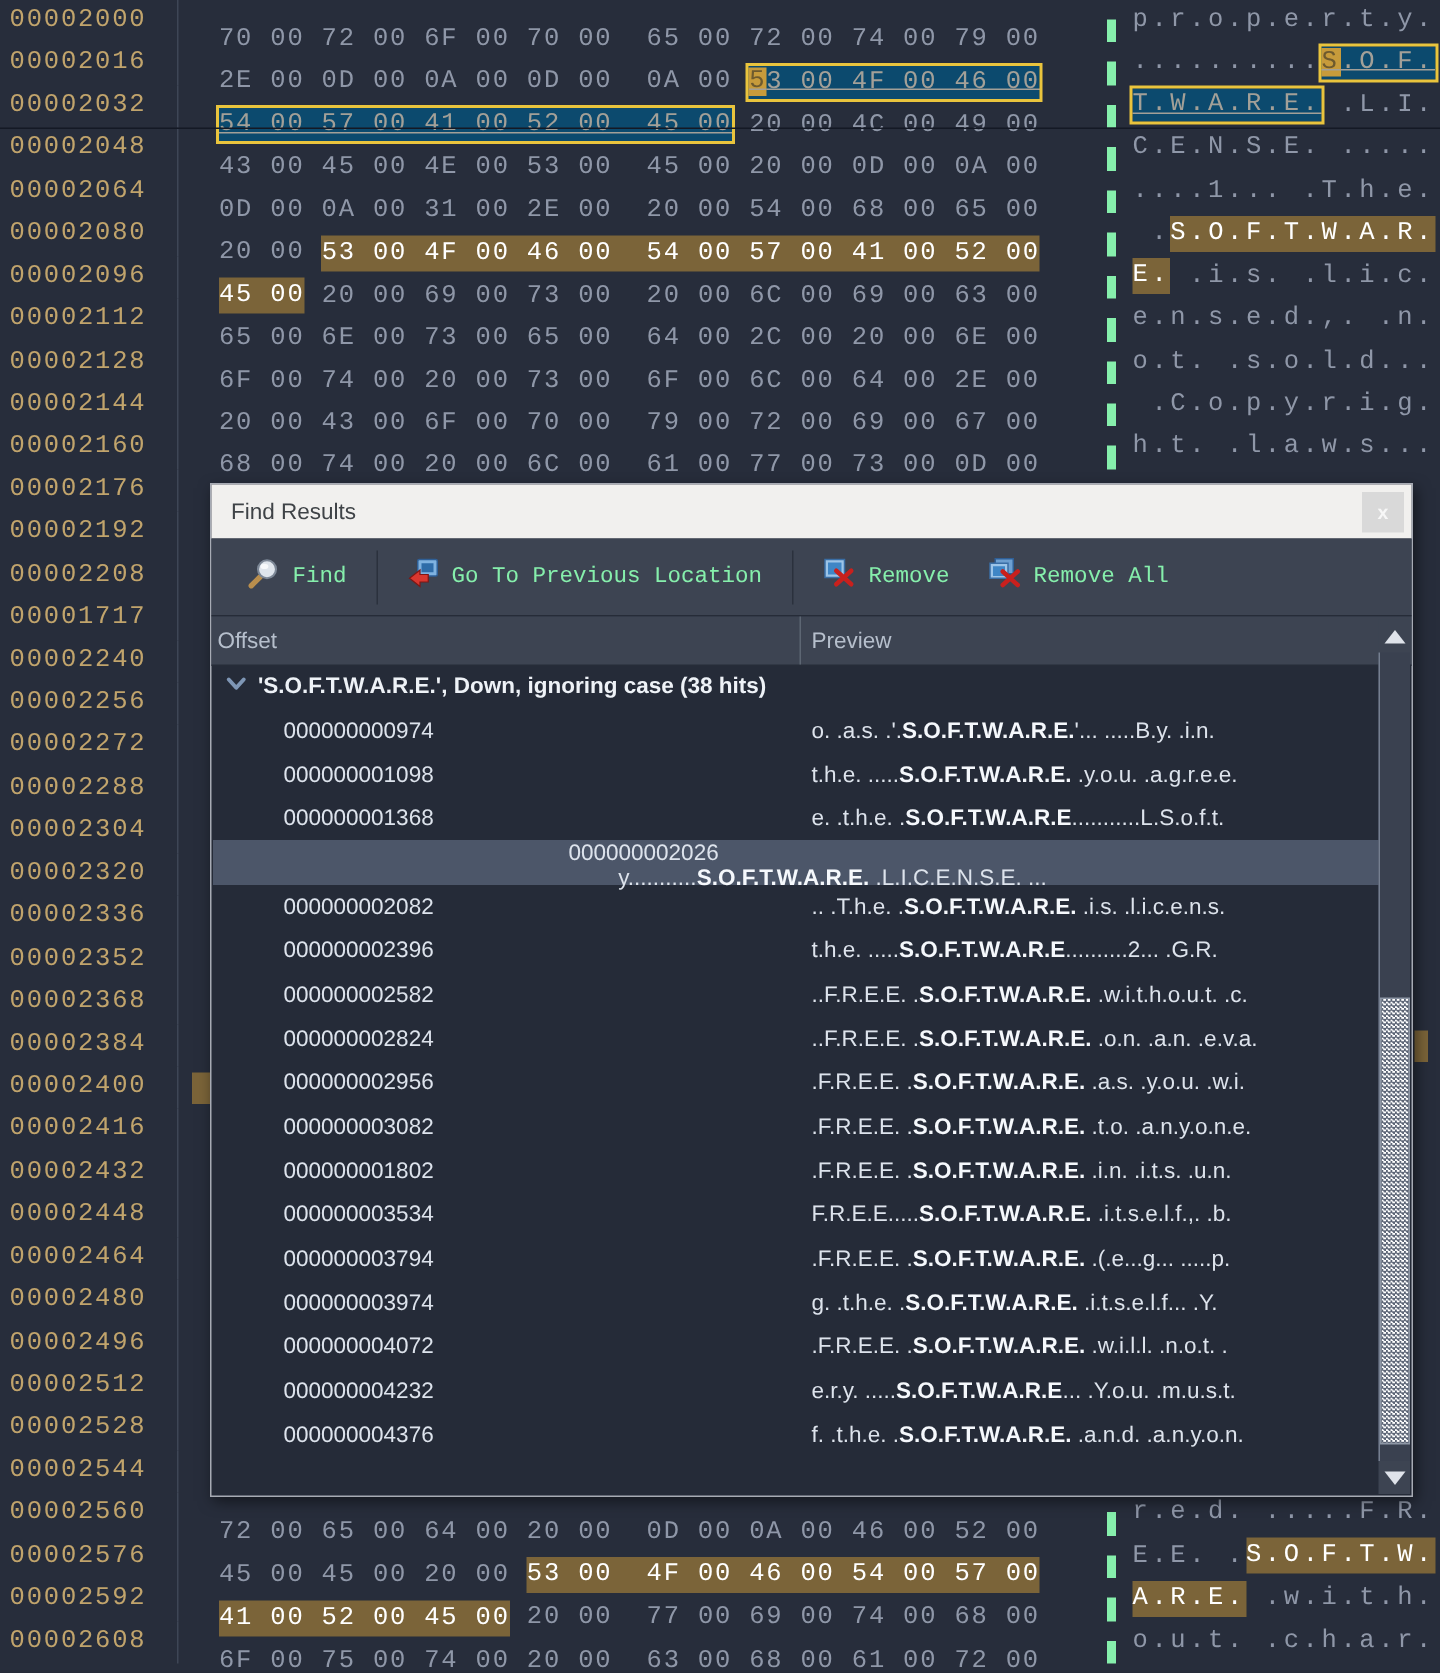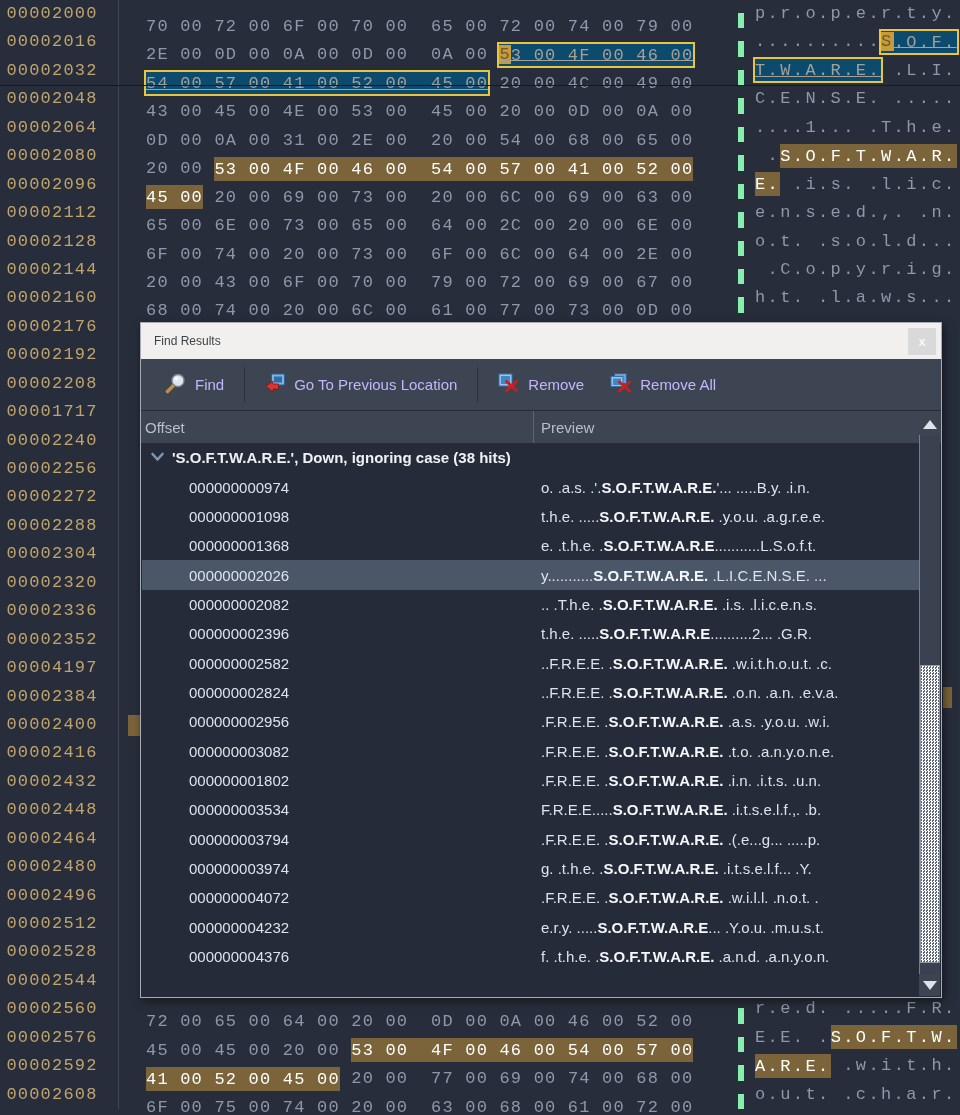--- a/index.html
+++ b/index.html
@@ -18,39 +18,39 @@
   .col-ascii{flex:1;padding-left:11px;letter-spacing:2.4px;}
   .hl{background:#7b6439;color:#ffffff;padding:2.5px 0;}
   .box{background:#0c4a6e;color:#a3a098;padding:1.5px 0;outline:2px solid #e9c43d;text-decoration:underline;}
   .caret{background:#c79b3b;color:#6e5a2e;}
   .sliver{position:absolute;top:4px;height:21px;background:#7b6439;}
 
   
   .dialog{position:absolute;left:140px;top:322px;width:802px;height:676px;box-sizing:border-box;
           background:#252b38;border:1px solid #a7abb4;box-shadow:2px 3px 9px rgba(0,0,0,.5);}
   .titlebar{height:36px;background:#f1f0ee;display:flex;align-items:center;padding:0 5px 0 13px;}
-  .title{flex:1;font-size:12px;color:#3f4347;}
+  .title{flex:1;font-size:15px;color:#3f4347;}
   .closebtn{width:28px;height:27px;background:#d9d9d9;display:flex;align-items:center;
             justify-content:center;color:#f7f7f7;font-size:13px;font-weight:bold;}
   .toolbar{height:51px;background:#3d4452;border-bottom:1px solid #262c38;display:flex;
            align-items:center;padding-left:10px;}
-  .tbtn{display:flex;align-items:center;gap:8px;color:#c4b5fd;font-size:15px;padding:0 13px;height:100%;}
+  .tbtn{display:flex;align-items:center;gap:8px;color:#86efac;font-size:15px;padding:0 13px;height:100%;font-family:Liberation Mono, monospace;}
   .tbtn svg{flex:none;}
   .tsep{width:1px;height:36px;background:#2b313d;margin:0 7px;}
   .colheader{height:32px;background:#3d4452;display:flex;align-items:center;
              border-bottom:1px solid #262c38;color:#b6bfcc;font-size:15px;position:relative;}
   .ch-offset{width:392px;box-sizing:border-box;padding-left:4px;}
   .ch-div{width:1px;height:32px;background:#5d6673;}
   .ch-preview{padding-left:7px;}
   .results{position:absolute;left:1px;top:120px;width:779px;bottom:1px;overflow:hidden;
            font-size:15px;color:#dde3ec;}
   .rrow{height:29.35px;display:flex;align-items:center;white-space:pre;}
   .rrow.root{gap:7px;padding-left:8px;font-weight:bold;color:#eef2f7;}
   .rrow.item{padding-left:47px;}
-  .rrow.item.selected{background:#4c5669;}
+  .rrow.item.selected{background:#4c5669;flex-direction:column;}
   .item-offset{width:352px;flex:none;}
   .item-preview b{color:#f5f8fc;}
   
   .scrollbar{position:absolute;top:90px;right:1px;width:21px;bottom:1px;}
   .sb-up,.sb-down{position:absolute;left:0;right:0;height:22px;background:#3d4452;
                   display:flex;align-items:center;justify-content:center;}
   .sb-up{top:0;} .sb-down{bottom:0;}
   .sb-track{position:absolute;left:0;right:0;top:22px;bottom:22px;background:#3a4150;
             border-left:1px solid #757f90;box-sizing:border-box;}
   .sb-thumb{position:absolute;left:0;right:0;top:230px;height:298px;
@@ -82,21 +82,21 @@
       <div class="hexrow"><div class="col-offset">00002208</div><div class="col-hex"></div><div class="col-ascii"></div></div>
       <div class="hexrow"><div class="col-offset">00001717</div><div class="col-hex"></div><div class="col-ascii"></div></div>
       <div class="hexrow"><div class="col-offset">00002240</div><div class="col-hex"></div><div class="col-ascii"></div></div>
       <div class="hexrow"><div class="col-offset">00002256</div><div class="col-hex"></div><div class="col-ascii"></div></div>
       <div class="hexrow"><div class="col-offset">00002272</div><div class="col-hex"></div><div class="col-ascii"></div></div>
       <div class="hexrow"><div class="col-offset">00002288</div><div class="col-hex"></div><div class="col-ascii"></div></div>
       <div class="hexrow"><div class="col-offset">00002304</div><div class="col-hex"></div><div class="col-ascii"></div></div>
       <div class="hexrow"><div class="col-offset">00002320</div><div class="col-hex"></div><div class="col-ascii"></div></div>
       <div class="hexrow"><div class="col-offset">00002336</div><div class="col-hex"></div><div class="col-ascii"></div></div>
       <div class="hexrow"><div class="col-offset">00002352</div><div class="col-hex"></div><div class="col-ascii"></div></div>
-      <div class="hexrow"><div class="col-offset">00004197</div><div class="col-hex"></div><div class="col-ascii"></div></div>
+      <div class="hexrow"><div class="col-offset">00002368</div><div class="col-hex"></div><div class="col-ascii"></div></div>
       <div class="hexrow"><div class="col-offset">00002384</div><div class="col-hex"></div><div class="col-ascii"></div><div class="sliver" style="left: 943px; width: 9px;"></div></div>
       <div class="hexrow"><div class="col-offset">00002400</div><div class="col-hex"></div><div class="col-ascii"></div><div class="sliver" style="left: 128px; width: 13px;"></div></div>
       <div class="hexrow"><div class="col-offset">00002416</div><div class="col-hex"></div><div class="col-ascii"></div></div>
       <div class="hexrow"><div class="col-offset">00002432</div><div class="col-hex"></div><div class="col-ascii"></div></div>
       <div class="hexrow"><div class="col-offset">00002448</div><div class="col-hex"></div><div class="col-ascii"></div></div>
       <div class="hexrow"><div class="col-offset">00002464</div><div class="col-hex"></div><div class="col-ascii"></div></div>
       <div class="hexrow"><div class="col-offset">00002480</div><div class="col-hex"></div><div class="col-ascii"></div></div>
       <div class="hexrow"><div class="col-offset">00002496</div><div class="col-hex"></div><div class="col-ascii"></div></div>
       <div class="hexrow"><div class="col-offset">00002512</div><div class="col-hex"></div><div class="col-ascii"></div></div>
       <div class="hexrow"><div class="col-offset">00002528</div><div class="col-hex"></div><div class="col-ascii"></div></div>

